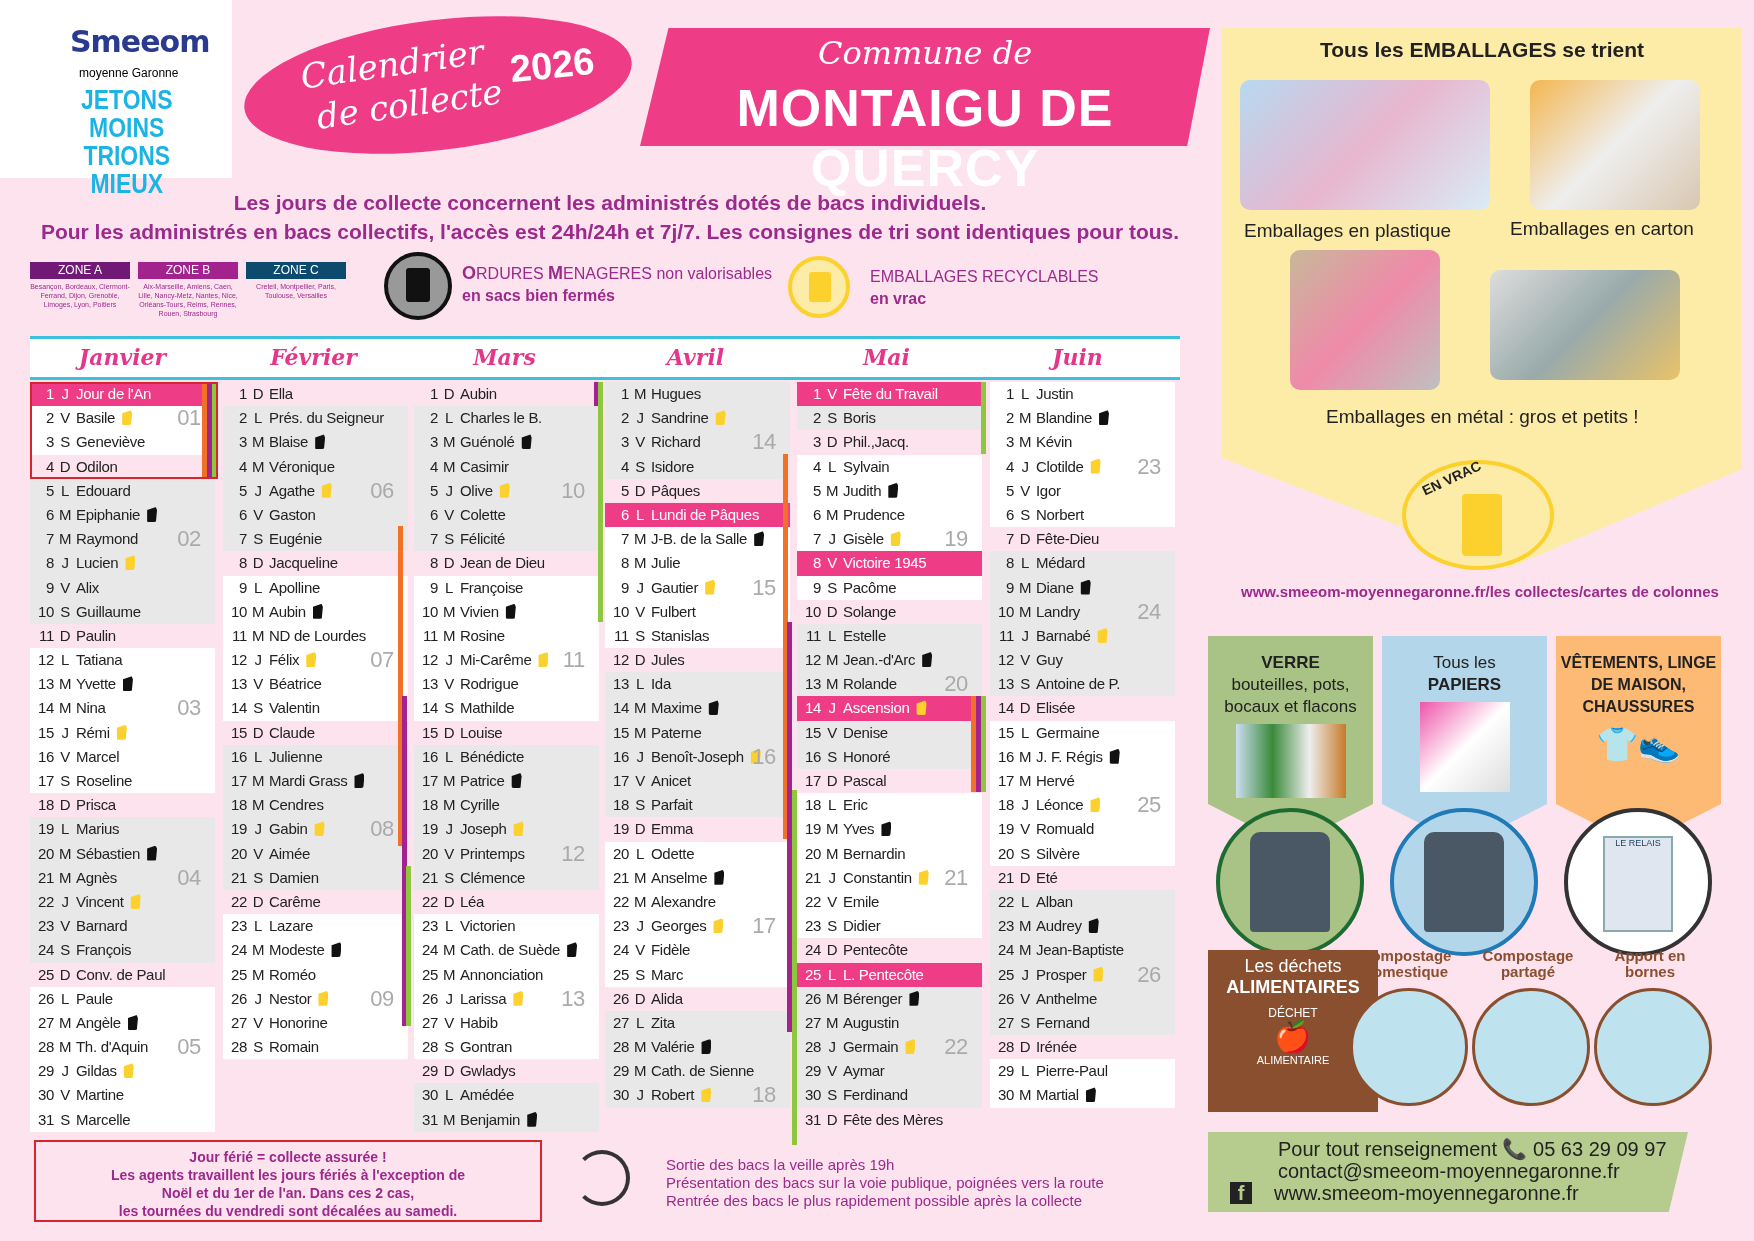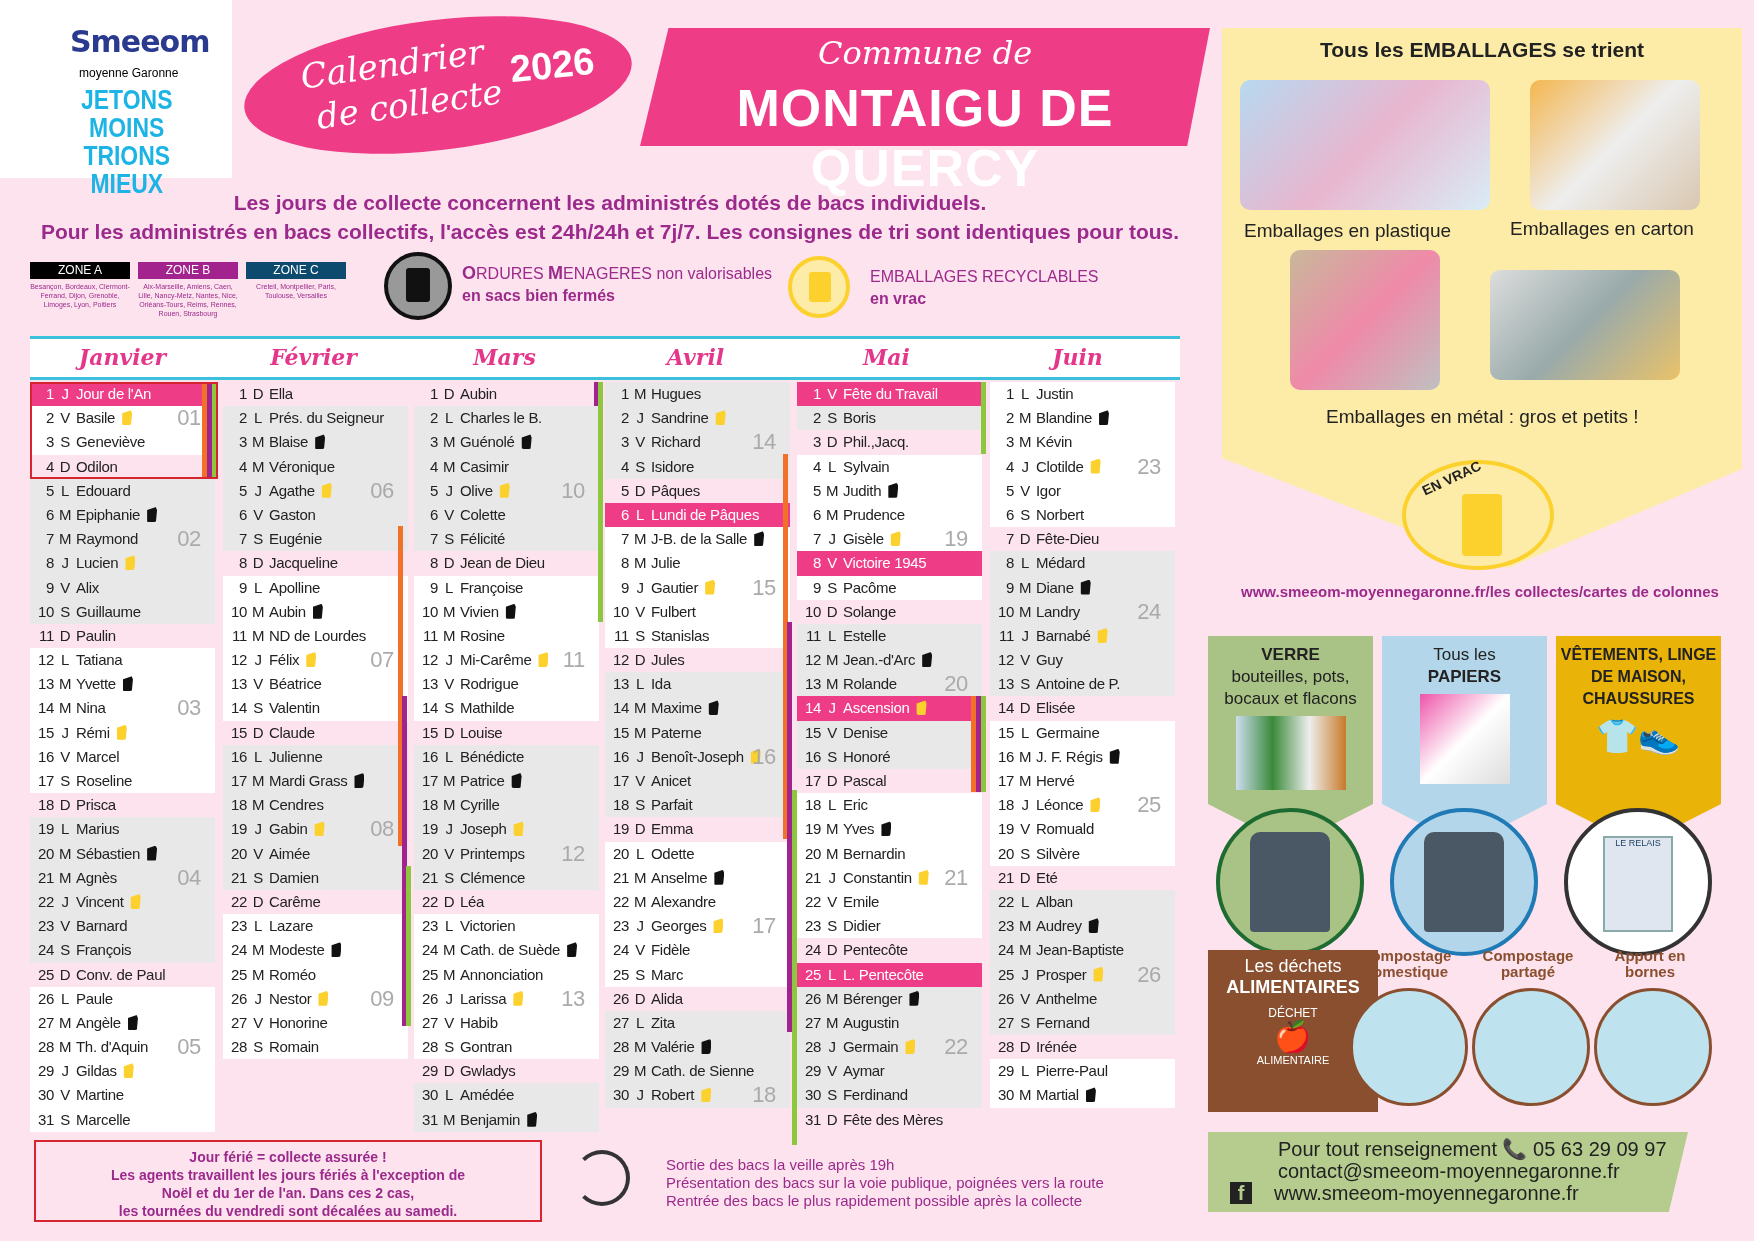--- a/index.html
+++ b/index.html
@@ -43,21 +43,21 @@
 
 #emb-panel{left:1222px;top:28px;width:520px;height:430px;background:#fdeca8}
 #emb-tri{left:1222px;top:458px;width:520px;height:110px;background:#fdeca8;clip-path:polygon(0 0,100% 0,100% 10%,55% 100%)}
 #emb-title{left:1222px;top:38px;width:520px;text-align:center;font:bold 21px "Liberation Sans",sans-serif;color:#222}
 .emb-lbl{position:absolute;font-size:19px;color:#222}
 .emb-img{position:absolute;border-radius:10px}
 #vrac{left:1402px;top:460px;width:152px;height:110px;border-radius:50%;border:4px solid #fcd12e;background:#fdeca8}
 #vrac-t{left:1420px;top:470px;font:bold 14px "Liberation Sans",sans-serif;transform:rotate(-25deg)}
 #col-find{left:1210px;top:580px;width:540px;text-align:center;font:bold 15px "Liberation Sans",sans-serif;color:#9b2a8c;line-height:24px}
 .pv{position:absolute;top:636px;width:165px;height:210px;text-align:center;clip-path:polygon(0 0,100% 0,100% 80%,50% 100%,0 80%)}
-.pv-t{font-size:17px;line-height:22px;padding-top:8px;color:#222}
+.pv-t{font-size:17px;line-height:22px;padding-top:16px;color:#222}
 .cont-c{position:absolute;top:808px;width:148px;height:148px;border-radius:50%}
 #dechets{left:1208px;top:950px;width:170px;height:162px;background:#8a4f2f;color:#fff;text-align:center}
 .comp-lbl{position:absolute;top:948px;width:120px;text-align:center;font:bold 15px "Liberation Sans",sans-serif;color:#8a4f2f;line-height:16px}
 .comp-c{position:absolute;top:988px;width:118px;height:118px;border-radius:50%;border:3px solid #8a4f2f;background:#bfe3ee}
 #info-bar{left:1208px;top:1132px;width:480px;height:80px;background:#b5cc8e;clip-path:polygon(0 0,100% 0,96% 100%,0 100%)}
 #info-t{left:1230px;top:1138px;font-size:20px;color:#222;line-height:22px}
 
 #ferie{left:34px;top:1140px;width:508px;height:82px;border:2px solid #d8242f;text-align:center;font:bold 14px "Liberation Sans",sans-serif;color:#9b2a8c;line-height:18px;padding-top:6px}
 #sortie{left:666px;top:1156px;font-size:15px;color:#9b2a8c;line-height:18px}
 #cycle{left:574px;top:1150px;width:56px;height:56px;border-radius:50%;border:4px solid #333;border-left-color:transparent}
@@ -79,21 +79,21 @@
 <div class="abs" id="commune-banner"></div>
 <div class="abs" id="commune-t1">Commune de</div>
 <div class="abs" id="commune-t2">MONTAIGU DE QUERCY</div>
 
 <div class="abs" id="intro">
   <div>Les jours de collecte concernent les administrés dotés de bacs individuels.</div>
   <div>Pour les administrés en bacs collectifs, l'accès est 24h/24h et 7j/7. Les consignes de tri sont identiques pour tous.</div>
 </div>
 
 <div class="zone" style="left:30px">
-  <div class="lbl" style="background:#000000">ZONE A</div>
+  <div class="lbl" style="background:#701a75">ZONE A</div>
   <div class="cities">Besançon, Bordeaux, Clermont-Ferrand, Dijon, Grenoble, Limoges, Lyon, Poitiers</div>
 </div>
 <div class="zone" style="left:138px">
   <div class="lbl" style="background:#a3238e">ZONE B</div>
   <div class="cities">Aix-Marseille, Amiens, Caen, Lille, Nancy-Metz, Nantes, Nice, Orléans-Tours, Reims, Rennes, Rouen, Strasbourg</div>
 </div>
 <div class="zone" style="left:246px">
   <div class="lbl" style="background:#0c4a6e">ZONE C</div>
   <div class="cities">Creteil, Montpellier, Paris, Toulouse, Versailles</div>
 </div>
@@ -1103,21 +1103,21 @@
 </div>
 
 <div class="pv" style="left:1208px;background:#a9c285">
   <div class="pv-t"><b>VERRE</b><div>bouteilles, pots, bocaux et flacons</div></div>
   <div style="margin:6px auto 0;width:110px;height:74px;background:linear-gradient(90deg,#cde,#3a8a3a,#eee,#c77a2a)"></div>
 </div>
 <div class="pv" style="left:1382px;background:#b4d6ea">
   <div class="pv-t"><div>Tous les</div><b>PAPIERS</b></div>
   <div style="margin:6px auto 0;width:90px;height:90px;background:linear-gradient(135deg,#e5a,#fff,#ddd)"></div>
 </div>
-<div class="pv" style="left:1556px;background:#eab308">
+<div class="pv" style="left:1556px;background:#fdba74">
   <div class="pv-t" style="font-weight:bold;font-size:16px">VÊTEMENTS, LINGE DE MAISON, CHAUSSURES</div>
   <div style="margin:6px auto 0;width:120px;height:40px;font-size:34px;line-height:40px">👕👟</div>
 </div>
 <div class="cont-c" style="left:1216px;border:4px solid #1e6b31;background:#a9c285">
   <div style="margin:20px auto;width:80px;height:100px;background:#4a5866;border-radius:10px 10px 4px 4px"></div>
 </div>
 <div class="cont-c" style="left:1390px;border:4px solid #1f7ab6;background:#b4d6ea">
   <div style="margin:20px auto;width:80px;height:100px;background:#4a5866;border-radius:10px 10px 4px 4px"></div>
 </div>
 <div class="cont-c" style="left:1564px;border:4px solid #333;background:#fff">

